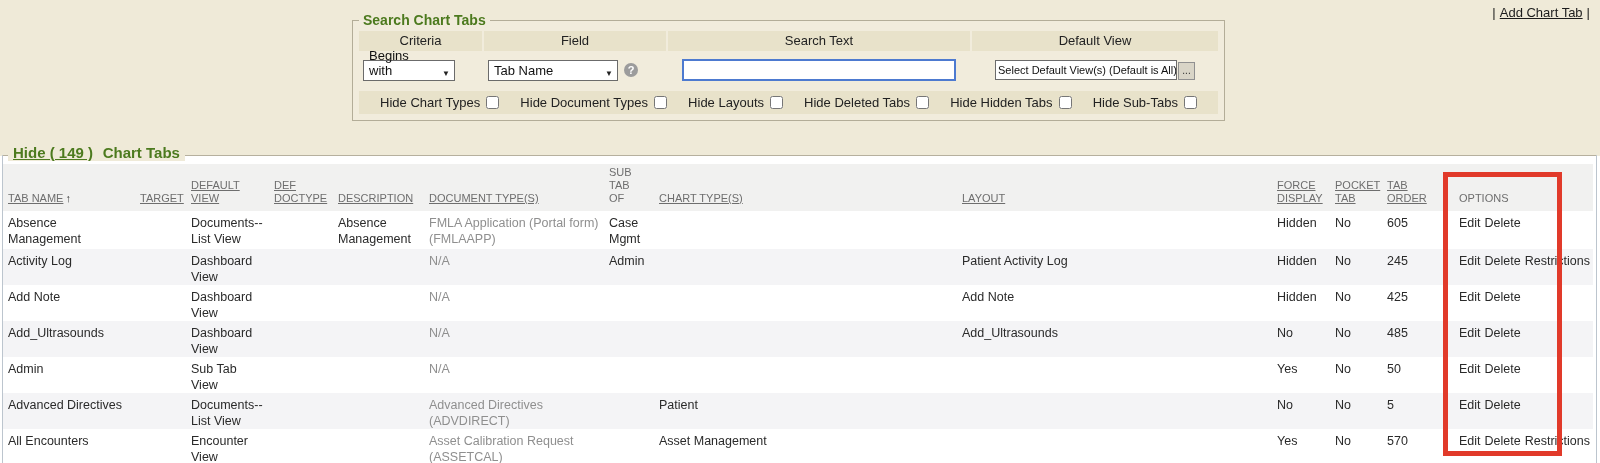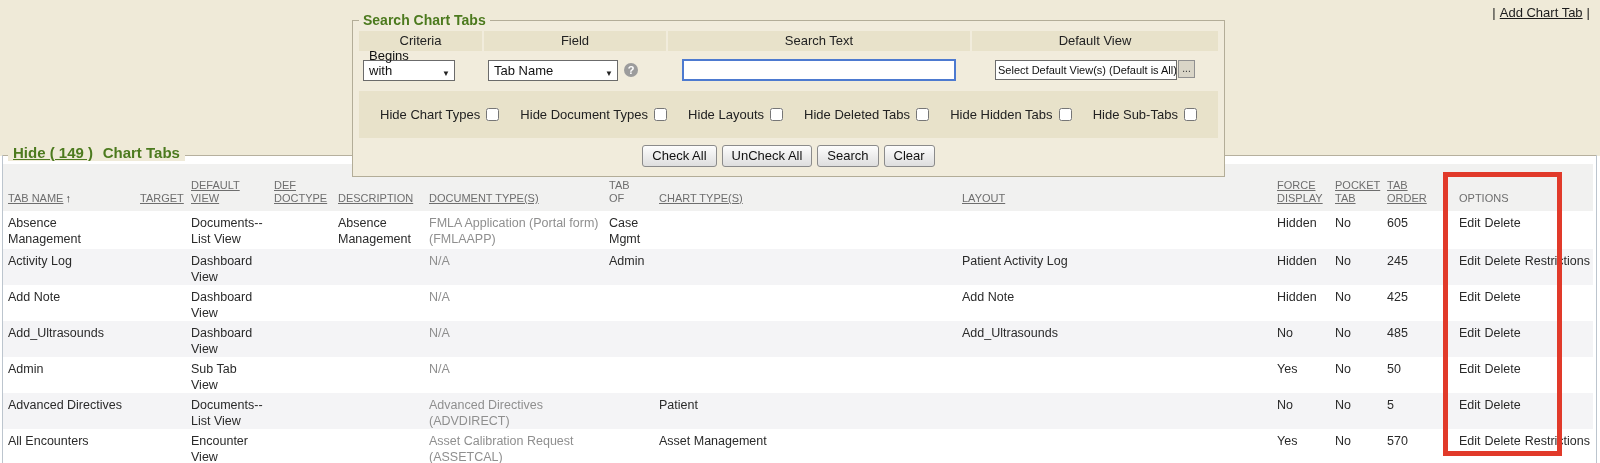--- a/index.html
+++ b/index.html
@@ -35,33 +35,33 @@
   .w-criteria { width:92px; } .w-field { width:130px; }
   .help-icon {
     display:inline-block; width:14px; height:14px; border-radius:50%; background:#9c9c9c;
     color:#fff; font-size:11px; font-weight:bold; text-align:center; line-height:14px;
     margin-left:6px; cursor:pointer;
   }
   .search-input {
     width:274px; height:22px; border:2px solid #4d7ad0; background:#fff;
     font-family:inherit; font-size:13px; padding:0 4px; outline:none;
   }
-  .dv-wrap { display:inline-flex; align-items:flex-start;border-radius:6px; }
+  .dv-wrap { display:inline-flex; align-items:flex-end;border-radius:6px; }
   .dv-input {
     width:182px; height:20px; border:1px solid #6b6b6b; background:#fff; color:#111;
     font-size:11px; padding:0 2px; display:flex; align-items:center;
     white-space:nowrap; overflow:hidden; cursor:pointer;
   }
   .dv-browse {
     width:17px; height:18px; margin-left:1px; border:1px solid #909090; background:#d9d5c7;
     font-size:10px; color:#333; text-align:center; line-height:15px; cursor:pointer;
   }
   .sc-checkrow {
     background:#e8e2ca; display:flex; justify-content:space-evenly; align-items:center;
-    padding:16px 0; font-size:13px; color:#222; margin-top:1px;
+    padding:4px 0; font-size:13px; color:#222; margin-top:1px;
   }
   .chk-item { display:flex; align-items:center; gap:6px; cursor:pointer; }
   .chk-item input { width:13px; height:13px; margin:0; }
   .sc-btnrow { display:flex; justify-content:center; gap:5px; padding:7px 0 3px; }
   .btn {
     font-family:inherit; font-size:13px; color:#111;
     background:linear-gradient(#fdfdfd,#dedede); border:1px solid #8b8b8b; border-radius:3px;
     padding:2px 9px 3px; cursor:pointer;
   }
 
@@ -164,26 +164,20 @@
     <span class="chk-item">
       <span>Hide Hidden Tabs</span>
       <input type="checkbox" style="">
     </span>
     <span class="chk-item">
       <span>Hide Sub-Tabs</span>
       <input type="checkbox" style="">
     </span>
   </div>
 
-  <div class="sc-btnrow">
-    <button class="btn">Check All</button>
-    <button class="btn">UnCheck All</button>
-    <button class="btn">Search</button>
-    <button class="btn">Clear</button>
-  </div>
 </fieldset>
 
 <div class="ct-rule"></div>
 <div class="ct-left-border"></div>
 <div class="ct-right-border"></div>
 
 <div class="ct-legend">
   <a>Hide ( 149 )</a>
   <span class="ct-title">Chart Tabs</span>
 </div>

